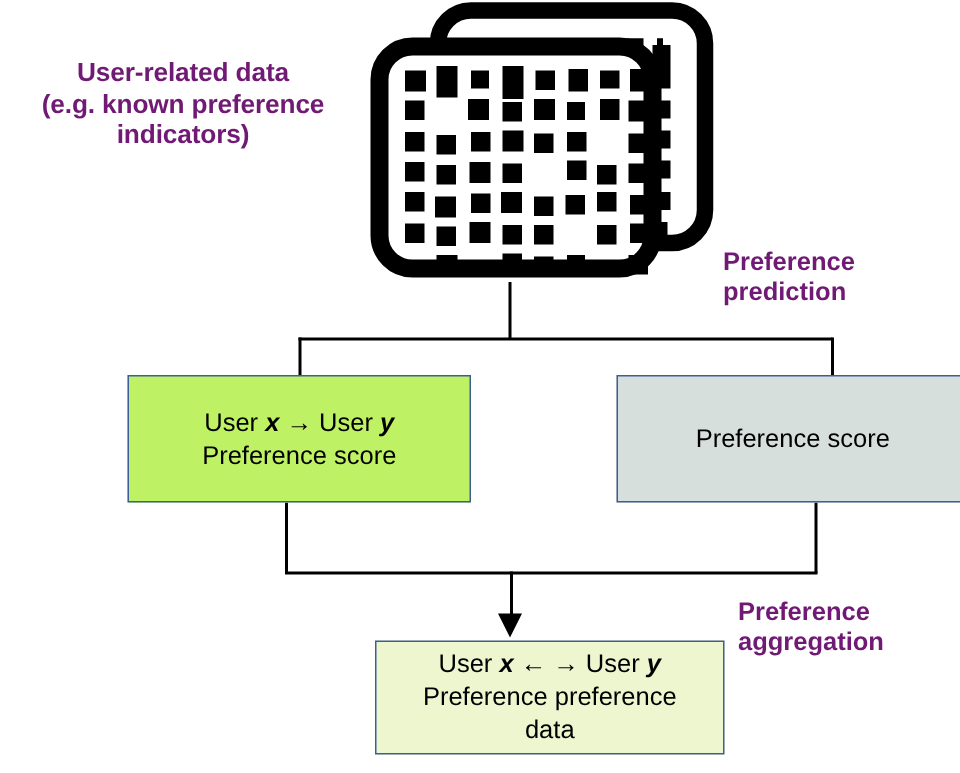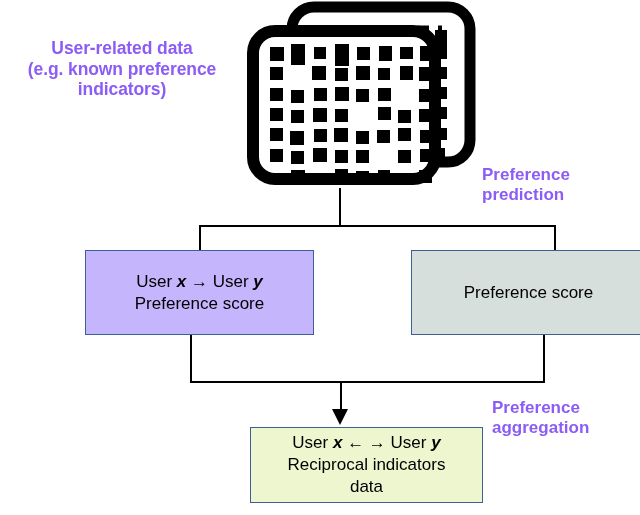--- a/index.html
+++ b/index.html
@@ -16,21 +16,21 @@
     width: 640px;
     height: 515px;
     background: #ffffff;
     overflow: hidden;
   }
 
   
   .caption-bold {
     position: absolute;
     font-weight: bold;
-    color: #8b5cf6;
+    color: #701a75;
     line-height: 1.18;
     white-space: pre-line;
   }
 
   #data-caption {
     left: 0px;
     top: 38px;
     width: 244px;
     text-align: center;
     font-size: 17.5px;
@@ -71,21 +71,21 @@
     font-style: italic;
     font-weight: bold;
   }
   .arrowglyph { font-style: normal; font-weight: normal; }
 
   #box-xy {
     left: 85px;
     top: 250px;
     width: 229px;
     height: 85px;
-    background: #c4b5fd;
+    background: #bef264;
   }
   #box-yx {
     left: 411px;
     top: 250px;
     width: 235px;
     height: 85px;
     background: #d6dfdc;
   }
   #box-recip {
     left: 250px;
@@ -243,18 +243,18 @@
 
   <div id="box-yx" class="pbox">
     <div>
       <span class="txt">Preference score</span>
     </div>
   </div>
 
   <div id="box-recip" class="pbox">
     <div>
       <span class="txt"><span>User </span><span class="ital">x</span><span class="arrowglyph"> ←  → </span><span>User </span><span class="ital">y</span></span>
-      <span class="txt">Reciprocal indicators</span>
+      <span class="txt">Preference preference</span>
       <span class="txt">data</span>
     </div>
   </div>
 
 </div>
 
 </body></html>

